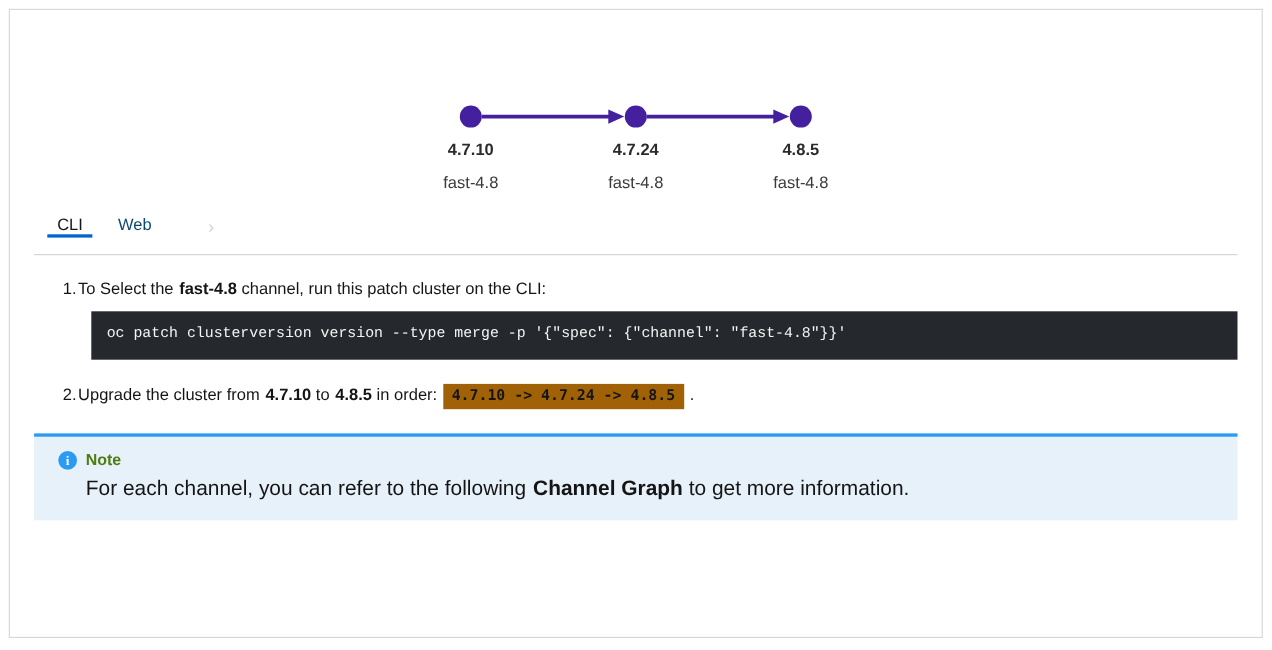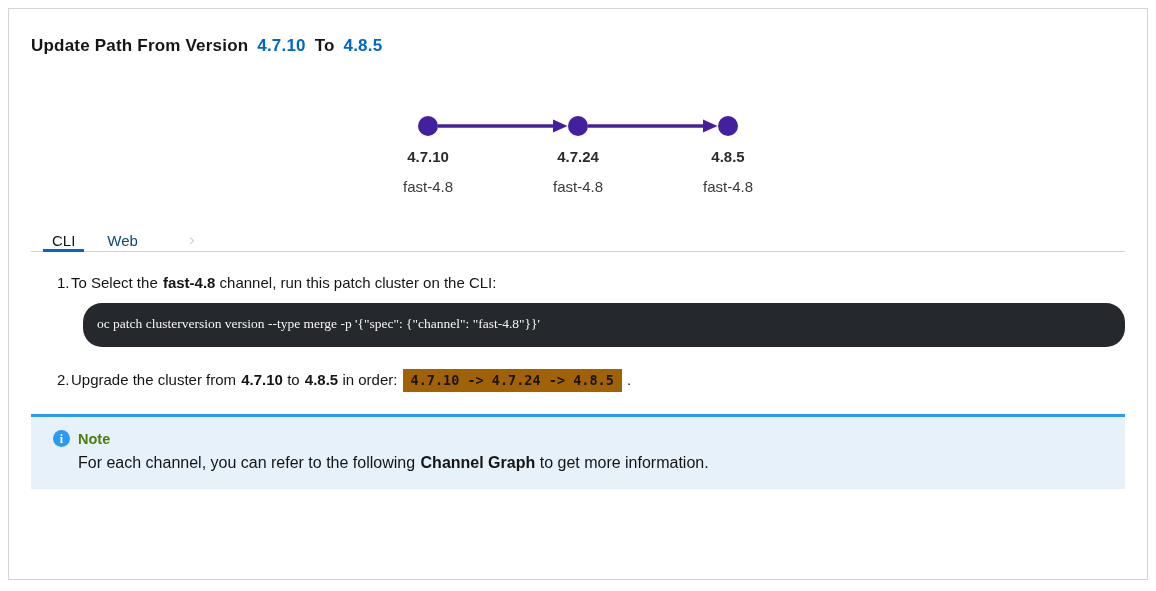--- a/index.html
+++ b/index.html
@@ -25,21 +25,21 @@
   .gv-row, .gc-row { display:flex; }
   .gv-row { margin-top:9px; }
   .gc-row { margin-top:13px; }
   .gv-col { width:150px; text-align:center; font-size:15px; font-weight:700; color:#2b2b2b; }
   .gc-col { width:150px; text-align:center; font-size:15px; color:#3a3a3a; }
 
   
   .steps-heading { margin-top:47px; font-size:16px; font-weight:700; color:#151515; }
 
   .tabbar {
-    margin-top:21px; height:35px; display:flex; align-items:flex-end;
+    margin-top:21px; height:35px; display:flex; align-items:flex-start;
     border-bottom:1px solid #d2d2d2; padding-left:12px;
   }
   .tab {
     padding:0 9px; font-size:15px; display:flex; align-items:center;
     border-bottom:3px solid transparent; margin-bottom:-1px; cursor:pointer;
     background:none; border-top:none; border-left:none; border-right:none;
     font-family:inherit;
   }
   .tab.active { color:#151515; border-bottom-color:#0066cc; }
   .tab.inactive { color:#0c4a6e; margin-left:14px; }
@@ -53,56 +53,50 @@
   .oli { position:relative; padding-left:40px; font-size:15px; color:#151515; line-height:1.35; }
   .oli .num { position:absolute; left:26px; }
   .oli-1 { margin-top:21px; }
   .oli-2 { margin-top:23px; }
   .oli b { font-weight:700; }
   .oli > span { margin-right:1px; }
 
   .codeblock {
     margin:10px 0 0 52px; background:#25282c; color:#f4f4f4;
     padding:12px 14px 13px 14px;
-    font-family:Liberation Serif, serif; font-size:13.5px; line-height:1.4;
-    white-space:pre; overflow:hidden;border-radius:19px;
+    font-family:Liberation Mono, monospace; font-size:13.5px; line-height:1.4;
+    white-space:pre; overflow:hidden;
   }
   .inline-code {
     font-family:"DejaVu Sans Mono", monospace; font-size:13.5px; font-weight:700;
     background:#a16207; padding:3px 8px 4px 8px; color:#151515;text-align:center;
   }
 
   
   .note {
     margin-top:24px; background:#e7f1fa; border-top:3px solid #2b9af3;
     padding:13px 16px 17px 22px;
   }
   .note-head { display:flex; align-items:center; }
   .info-icon {
     width:17px; height:17px; border-radius:50%; background:#2b9af3; color:#fff;
     display:flex; align-items:center; justify-content:center;
     font-family:"Liberation Serif", serif; font-size:12px; font-weight:700;
     flex:0 0 17px; line-height:1;
   }
   .note-title { margin-left:8px; font-size:14.5px; font-weight:700; color:#4d7c0f; }
-  .note-body { margin:7px 0 0 25px; font-size:16px; color:#151515; }
+  .note-body { margin:7px 0 0 25px; font-size:19px; color:#151515; }
   .note-body span { margin-right:1px; }
 </style>
 </head>
 <body>
 
 <div class="card">
   <div class="content">
 
-    <div class="page-title">
-      <span>Update Path From Version</span>
-      <span class="ver">4.7.10</span>
-      <span>To</span>
-      <span class="ver">4.8.5</span>
-    </div>
 
     <div class="graph">
       <svg width="450" height="26" viewBox="0 0 450 26">
         <line x1="85" y1="13" x2="202" y2="13" stroke="#45209e" stroke-width="3.5"></line>
         <polygon points="200,6.5 214.5,13 200,19.5" fill="#45209e"></polygon>
         <line x1="235" y1="13" x2="352" y2="13" stroke="#45209e" stroke-width="3.5"></line>
         <polygon points="350,6.5 364.5,13 350,19.5" fill="#45209e"></polygon>
         <circle cx="75" cy="13" r="10" fill="#45209e"></circle>
         <circle cx="225" cy="13" r="10" fill="#45209e"></circle>
         <circle cx="375" cy="13" r="10" fill="#45209e"></circle>

